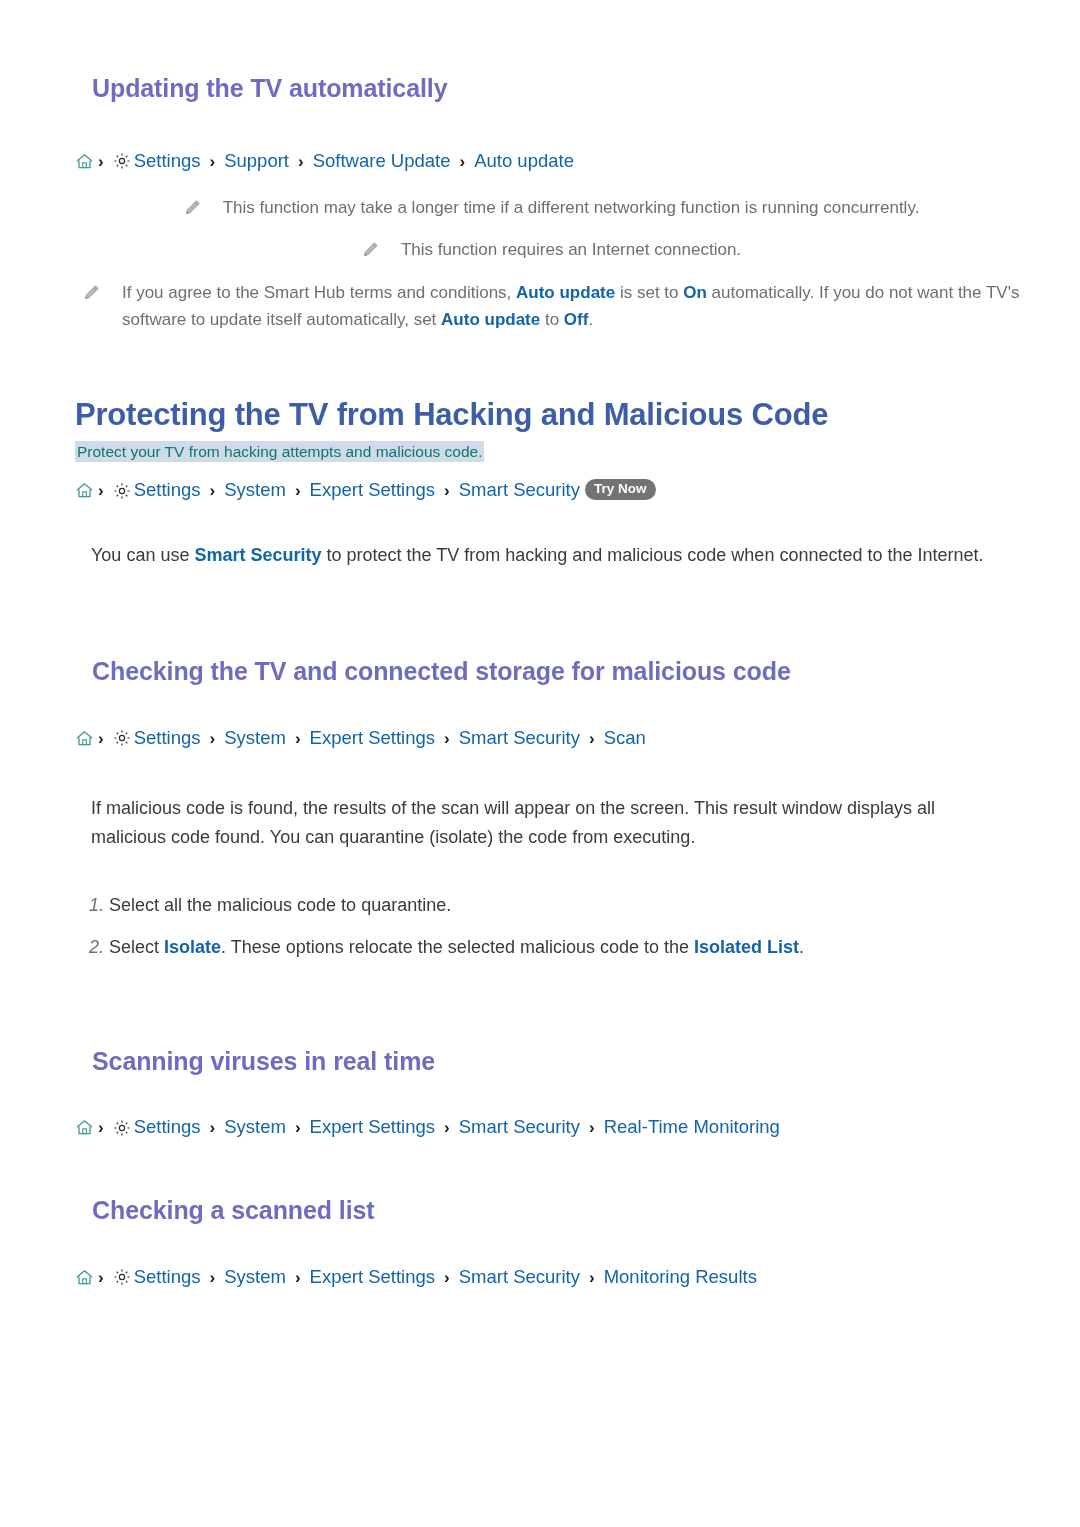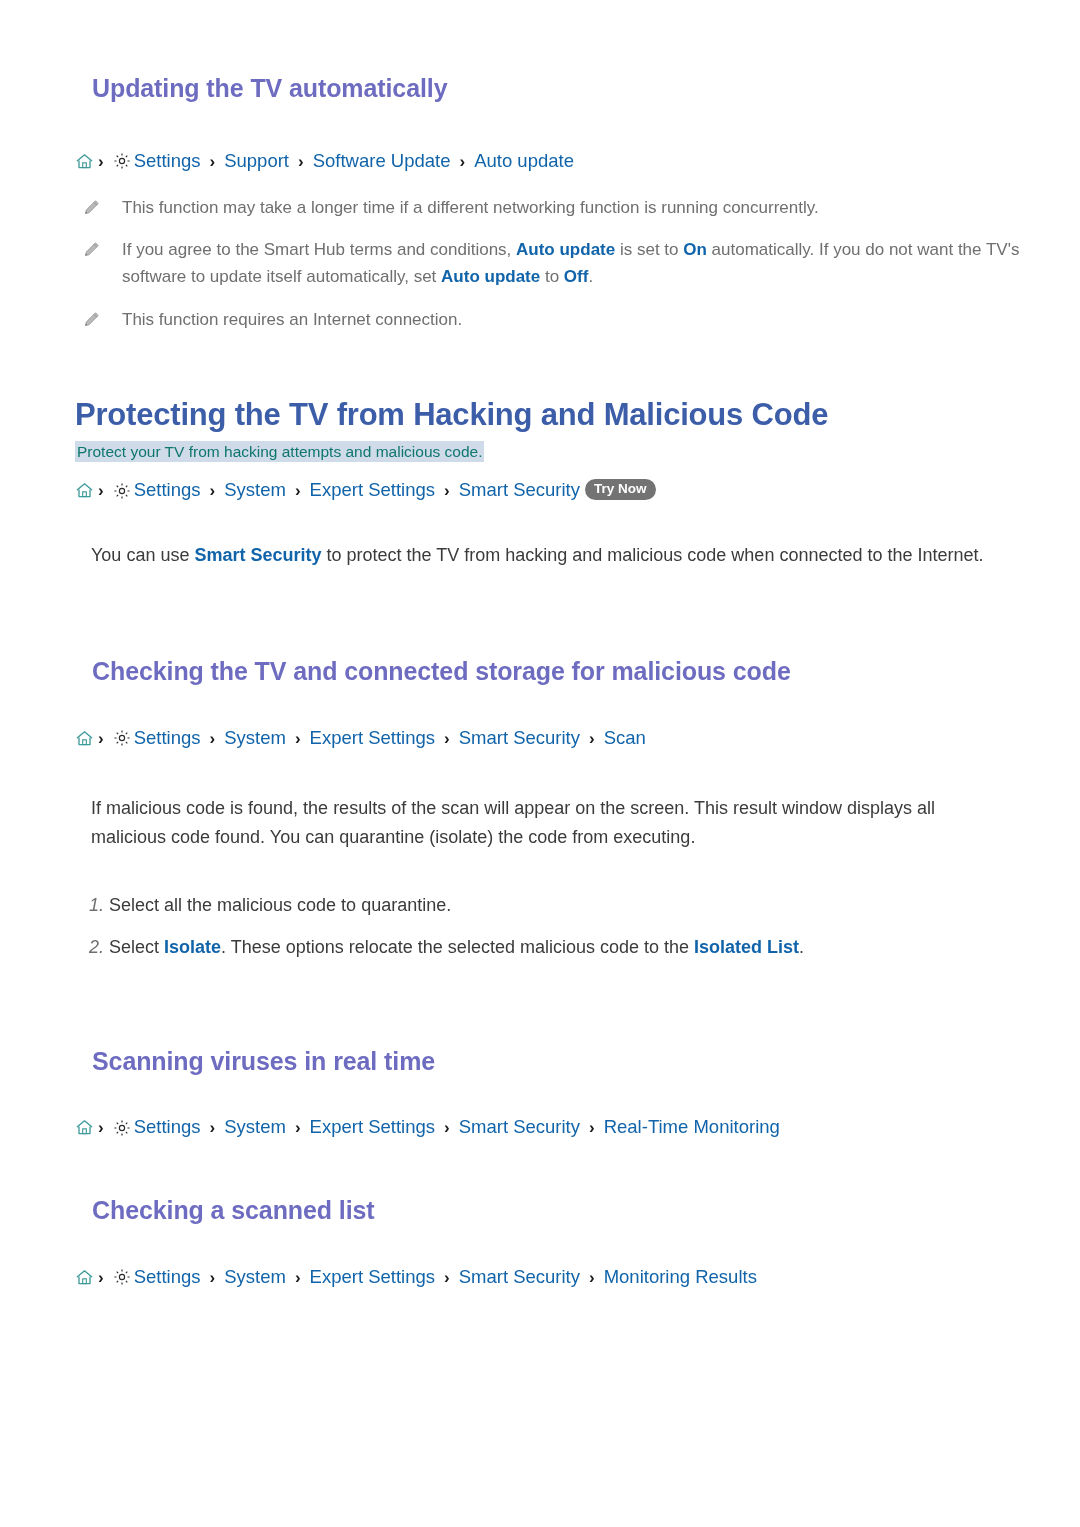--- a/index.html
+++ b/index.html
@@ -104,20 +104,21 @@
     color: #1164aa;
     font-weight: 700;
   }
 
   
   .note {
     display: flex;
     align-items: flex-start;
     margin: 0;
     padding-left: 8px;
+    justify-content: center;
   }
   .note + .note { margin-top: 16px; }
   .note .pencil-icon {
     flex: 0 0 auto;
     width: 17px;
     height: 17px;
     margin-top: 4px;
     margin-right: 22px;
   }
   .note .note-text {
@@ -211,34 +212,34 @@
   </div>
 
   <div class="note">
     <span class="pencil-icon">
       <svg viewBox="0 0 18 18" width="17" height="17" aria-hidden="true">
         <path d="M13.2 1.9 L16.1 4.8 L6.4 14.5 L2.6 15.4 L3.5 11.6 Z" fill="#b9b9b9" stroke="#9a9a9a" stroke-width="0.9" stroke-linejoin="round"></path>
         <path d="M11.6 3.5 L14.5 6.4" stroke="#8e8e8e" stroke-width="0.9"></path>
         <path d="M2.6 15.4 L4.6 14.9 L3.1 13.4 Z" fill="#6f6f6f"></path>
       </svg>
     </span>
-    <span class="note-text"><span>If you agree to the Smart Hub terms and conditions, </span><span class="lnk">Auto update</span><span> is set to </span><span class="lnk">On</span><span> automatically. If you do not want the TV's software to update itself automatically, set </span><span class="lnk">Auto update</span><span> to </span><span class="lnk">Off</span><span>.</span></span>
+    <span class="note-text">
+      <span>This function requires an Internet connection.</span>
+    </span>
   </div>
 
   <div class="note">
     <span class="pencil-icon">
       <svg viewBox="0 0 18 18" width="17" height="17" aria-hidden="true">
         <path d="M13.2 1.9 L16.1 4.8 L6.4 14.5 L2.6 15.4 L3.5 11.6 Z" fill="#b9b9b9" stroke="#9a9a9a" stroke-width="0.9" stroke-linejoin="round"></path>
         <path d="M11.6 3.5 L14.5 6.4" stroke="#8e8e8e" stroke-width="0.9"></path>
         <path d="M2.6 15.4 L4.6 14.9 L3.1 13.4 Z" fill="#6f6f6f"></path>
       </svg>
     </span>
-    <span class="note-text">
-      <span>This function requires an Internet connection.</span>
-    </span>
+    <span class="note-text"><span>If you agree to the Smart Hub terms and conditions, </span><span class="lnk">Auto update</span><span> is set to </span><span class="lnk">On</span><span> automatically. If you do not want the TV's software to update itself automatically, set </span><span class="lnk">Auto update</span><span> to </span><span class="lnk">Off</span><span>.</span></span>
   </div>
 
   <div class="sp-62"></div>
 
   <h1 class="doc-title">Protecting the TV from Hacking and Malicious Code</h1>
 
   <p class="subtitle">
     <span class="hl">Protect your TV from hacking attempts and malicious code.</span>
   </p>
 

